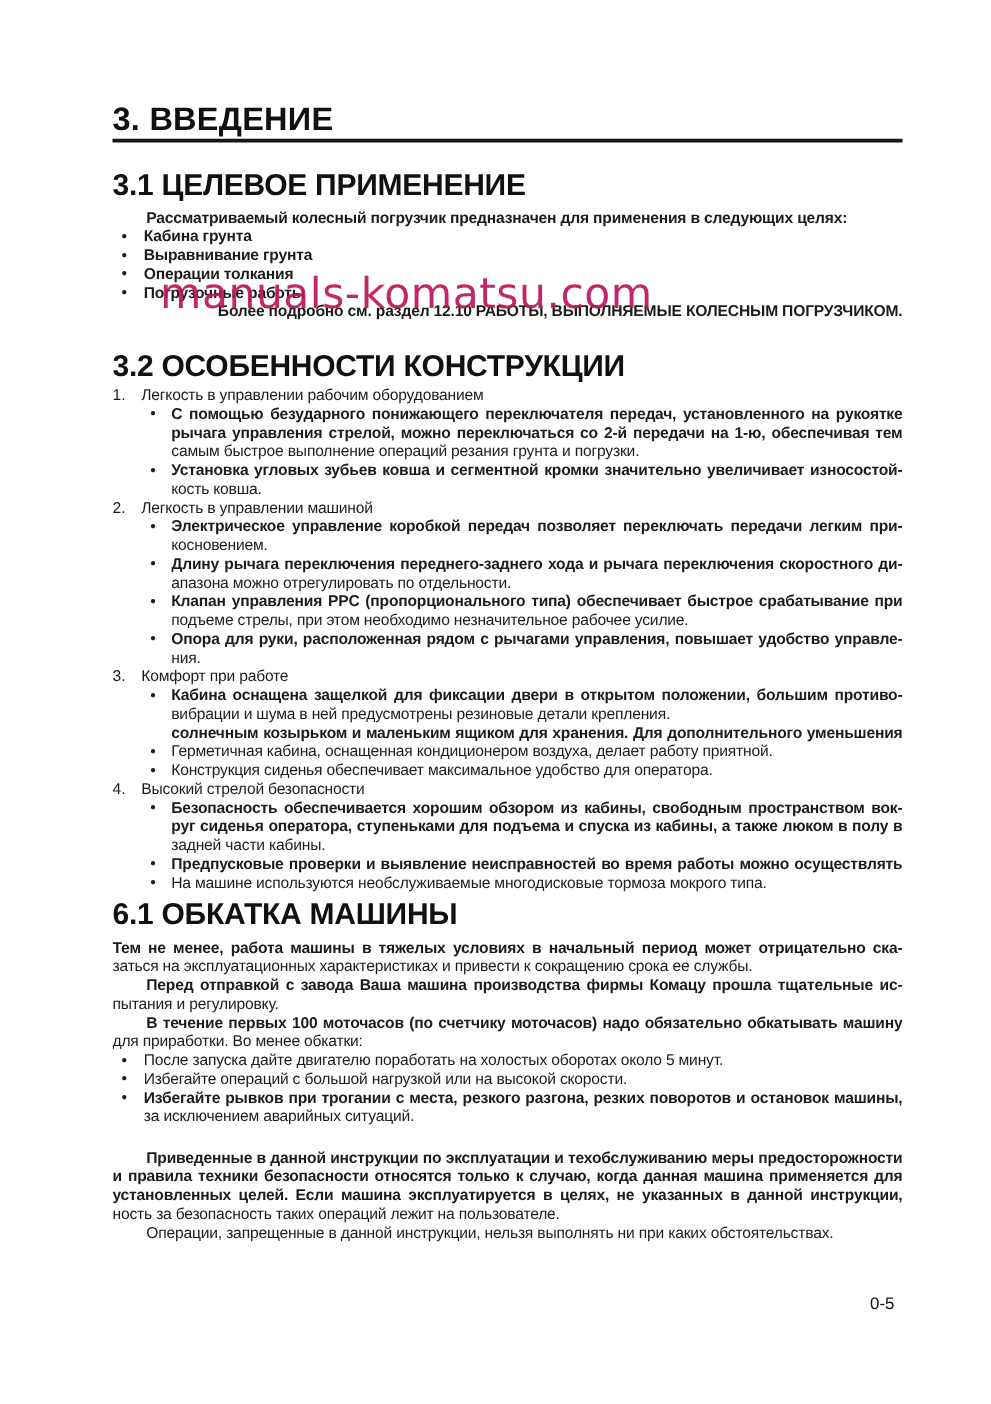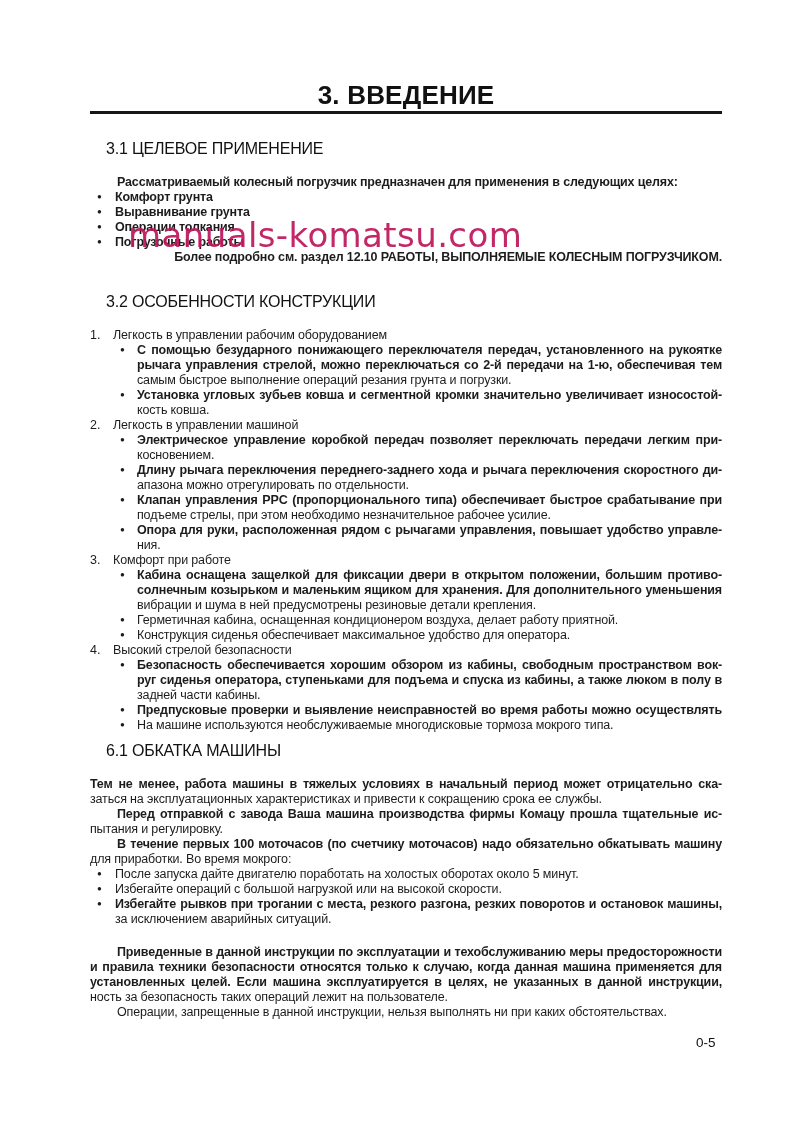--- a/index.html
+++ b/index.html
@@ -2,23 +2,23 @@
 <html><head>
 <meta charset="utf-8">
 <style>
   html,body{margin:0;padding:0;}
   body{
     width:793px;height:1123px;background:#ffffff;position:relative;
     font-family:"Liberation Sans",sans-serif;color:#1c1c1c;overflow:hidden;
   }
   .page{position:absolute;left:0;top:0;width:793px;height:1123px;background:#fff;overflow:hidden;}
   .content{position:absolute;left:90px;top:0;width:632px;}
-  .h1{margin:83px 0 0 0;font-size:26px;line-height:25px;font-weight:bold;color:#111;letter-spacing:0.2px;text-align:center;}
+  .h1{margin:83px 0 0 0;font-size:26px;line-height:25px;font-weight:bold;color:#111;letter-spacing:0.2px;}
   .rule{margin-top:3px;height:3px;background:#161616;}
-  .sec-h{margin:16px;font-size:16px;line-height:20px;font-weight:normal;color:#111;letter-spacing:-0.2px;}
+  .sec-h{margin:0;font-size:24px;line-height:20px;font-weight:bold;color:#111;letter-spacing:-0.2px;}
   #sections .sec:nth-child(1) .sec-h{margin-top:25px;}
   #sections .sec:nth-child(2) .sec-h{margin-top:27px;}
   #sections .sec:nth-child(3) .sec-h{margin-top:8px;}
   #sections .sec:nth-child(1) .blocks{margin-top:8px;font-weight:bold;}
   #sections .sec:nth-child(2) .blocks{margin-top:5px;}
   #sections .sec:nth-child(3) .blocks{margin-top:9px;}
   .ln{
     height:15px;line-height:15px;font-size:12.5px;letter-spacing:-0.15px;
     overflow:hidden;white-space:normal;
   }
@@ -56,21 +56,21 @@
         <div class="sec">
           <h2 class="sec-h">3.1 ЦЕЛЕВОЕ ПРИМЕНЕНИЕ</h2>
           <div class="blocks">
             <div class="para">
               <div class="ln ind">Рассматриваемый колесный погрузчик предназначен для применения в следующих целях:</div>
             </div>
             <div class="ul">
               <div class="li l1">
                 <span class="blt">●</span>
                 <div class="litext">
-                  <div class="ln">Комфорт грунта</div>
+                  <div class="ln">Кабина грунта</div>
                 </div>
               </div>
               <div class="li l1">
                 <span class="blt">●</span>
                 <div class="litext">
                   <div class="ln">Выравнивание грунта</div>
                 </div>
               </div>
               <div class="li l1">
                 <span class="blt">●</span>
@@ -152,22 +152,22 @@
               <div class="oli">
                 <span class="onum">3.</span>
                 <div class="litext">
                   <div class="ln">Комфорт при работе</div>
                 </div>
               </div>
               <div class="li l2">
                 <span class="blt">●</span>
                 <div class="litext">
                   <div class="ln j">Кабина оснащена защелкой для фиксации двери в открытом положении, большим противо-</div>
+                  <div class="ln">вибрации и шума в ней предусмотрены резиновые детали крепления.</div>
                   <div class="ln j">солнечным козырьком и маленьким ящиком для хранения. Для дополнительного уменьшения</div>
-                  <div class="ln">вибрации и шума в ней предусмотрены резиновые детали крепления.</div>
                 </div>
               </div>
               <div class="li l2">
                 <span class="blt">●</span>
                 <div class="litext">
                   <div class="ln">Герметичная кабина, оснащенная кондиционером воздуха, делает работу приятной.</div>
                 </div>
               </div>
               <div class="li l2">
                 <span class="blt">●</span>
@@ -210,21 +210,21 @@
             <div class="para">
               <div class="ln j">Тем не менее, работа машины в тяжелых условиях в начальный период может отрицательно ска-</div>
               <div class="ln">заться на эксплуатационных характеристиках и привести к сокращению срока ее службы.</div>
             </div>
             <div class="para">
               <div class="ln j ind">Перед отправкой с завода Ваша машина производства фирмы Комацу прошла тщательные ис-</div>
               <div class="ln">пытания и регулировку.</div>
             </div>
             <div class="para">
               <div class="ln j ind">В течение первых 100 моточасов (по счетчику моточасов) надо обязательно обкатывать машину</div>
-              <div class="ln">для приработки. Во время мокрого:</div>
+              <div class="ln">для приработки. Во менее обкатки:</div>
             </div>
             <div class="ul">
               <div class="li l1">
                 <span class="blt">●</span>
                 <div class="litext">
                   <div class="ln">После запуска дайте двигателю поработать на холостых оборотах около 5 минут.</div>
                 </div>
               </div>
               <div class="li l1">
                 <span class="blt">●</span>

